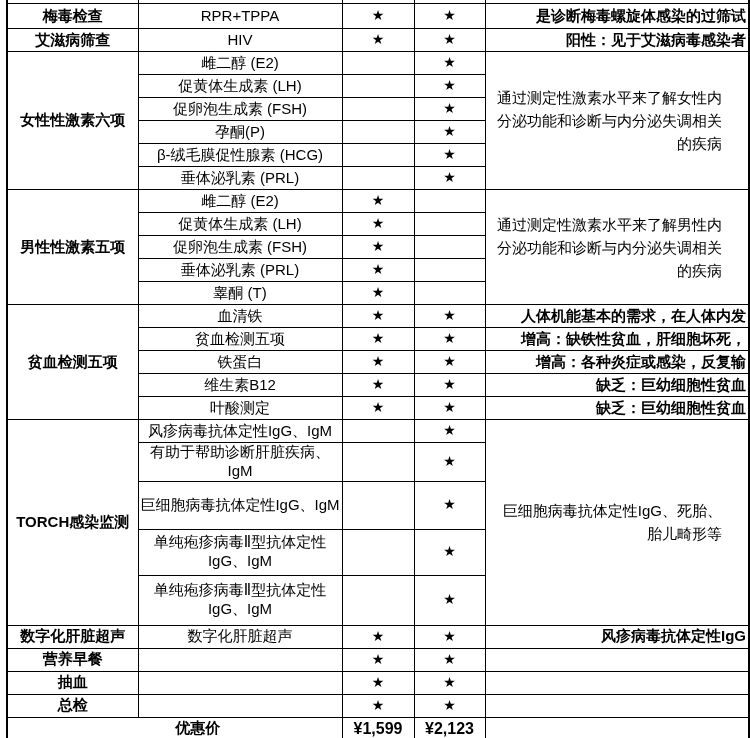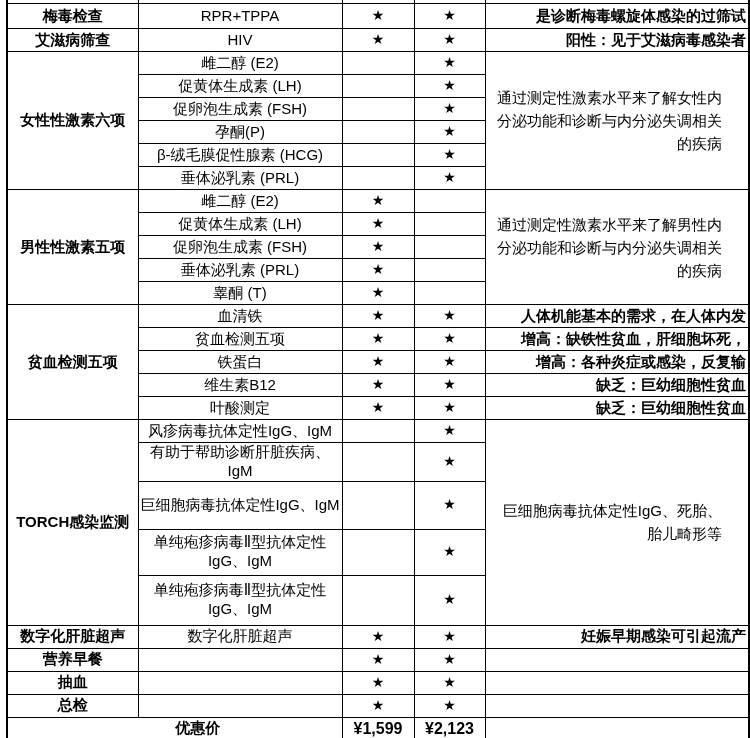--- a/index.html
+++ b/index.html
@@ -188,21 +188,21 @@
       <td>单纯疱疹病毒Ⅱ型抗体定性IgG、IgM</td>
       <td class="star"></td>
       <td class="star">★</td>
     </tr>
 
     <tr class="std">
       <td class="cat">数字化肝脏超声</td>
       <td>数字化肝脏超声</td>
       <td class="star">★</td>
       <td class="star">★</td>
-      <td class="desc">妊娠早期感染可引起流产</td>
+      <td class="desc">风疹病毒抗体定性IgG</td>
     </tr>
     <tr class="std">
       <td class="cat">营养早餐</td>
       <td></td>
       <td class="star">★</td>
       <td class="star">★</td>
       <td class="desc"></td>
     </tr>
     <tr class="std">
       <td class="cat">抽血</td>

